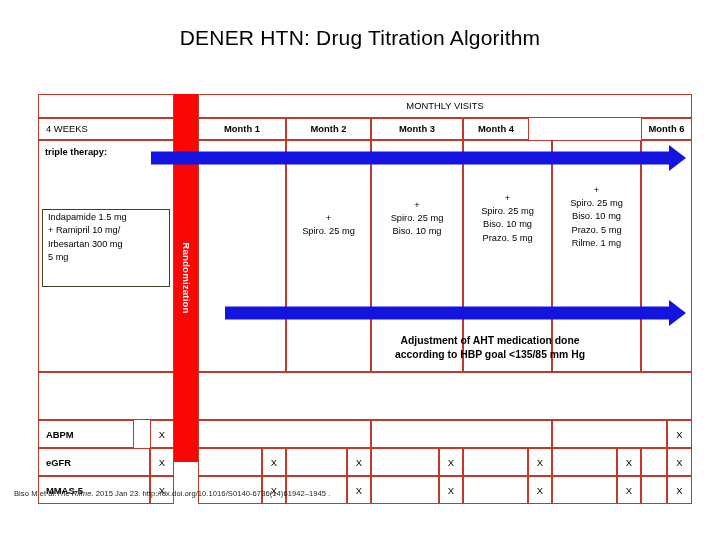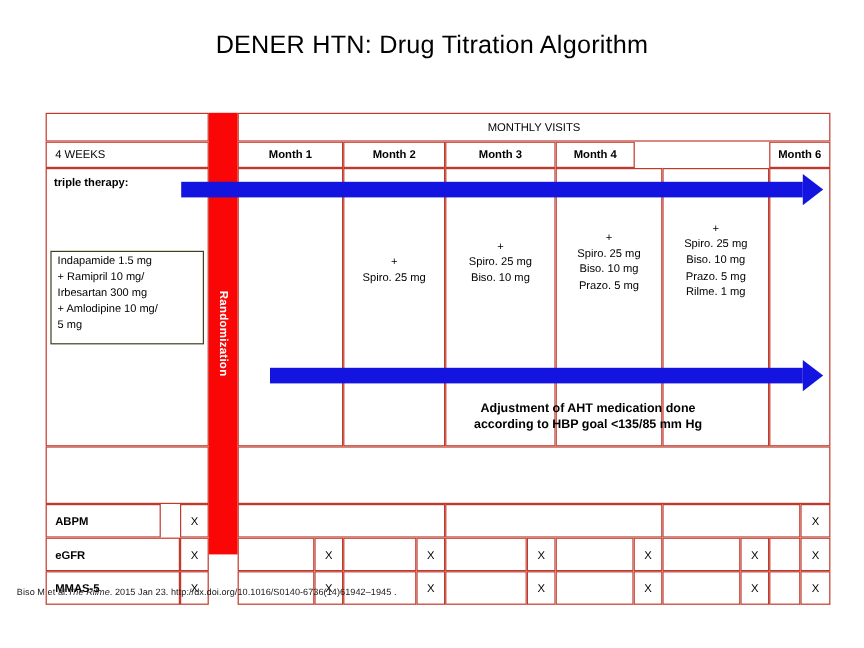--- a/index.html
+++ b/index.html
@@ -298,21 +298,20 @@
 </div>
 
 <div id="std-therapy">
   <div>triple therapy:</div>
 </div>
 
 <div id="drugbox" style="border-color: rgb(63, 63, 34);">
   <div>Indapamide 1.5 mg</div>
   <div>+ Ramipril 10 mg/</div>
   <div>Irbesartan 300 mg</div>
-  <div>+ Amlodipine 10 mg/</div>
   <div>5 mg</div>
 </div>
 
 <div id="randbar" style="background: rgb(251, 6, 6);">
   <span>Randomization</span>
 </div>
 
 <div class="titr" style="left:286px; top:212px; width:85px;">
   <div>+</div>
   <div>Spiro. 25 mg</div>

